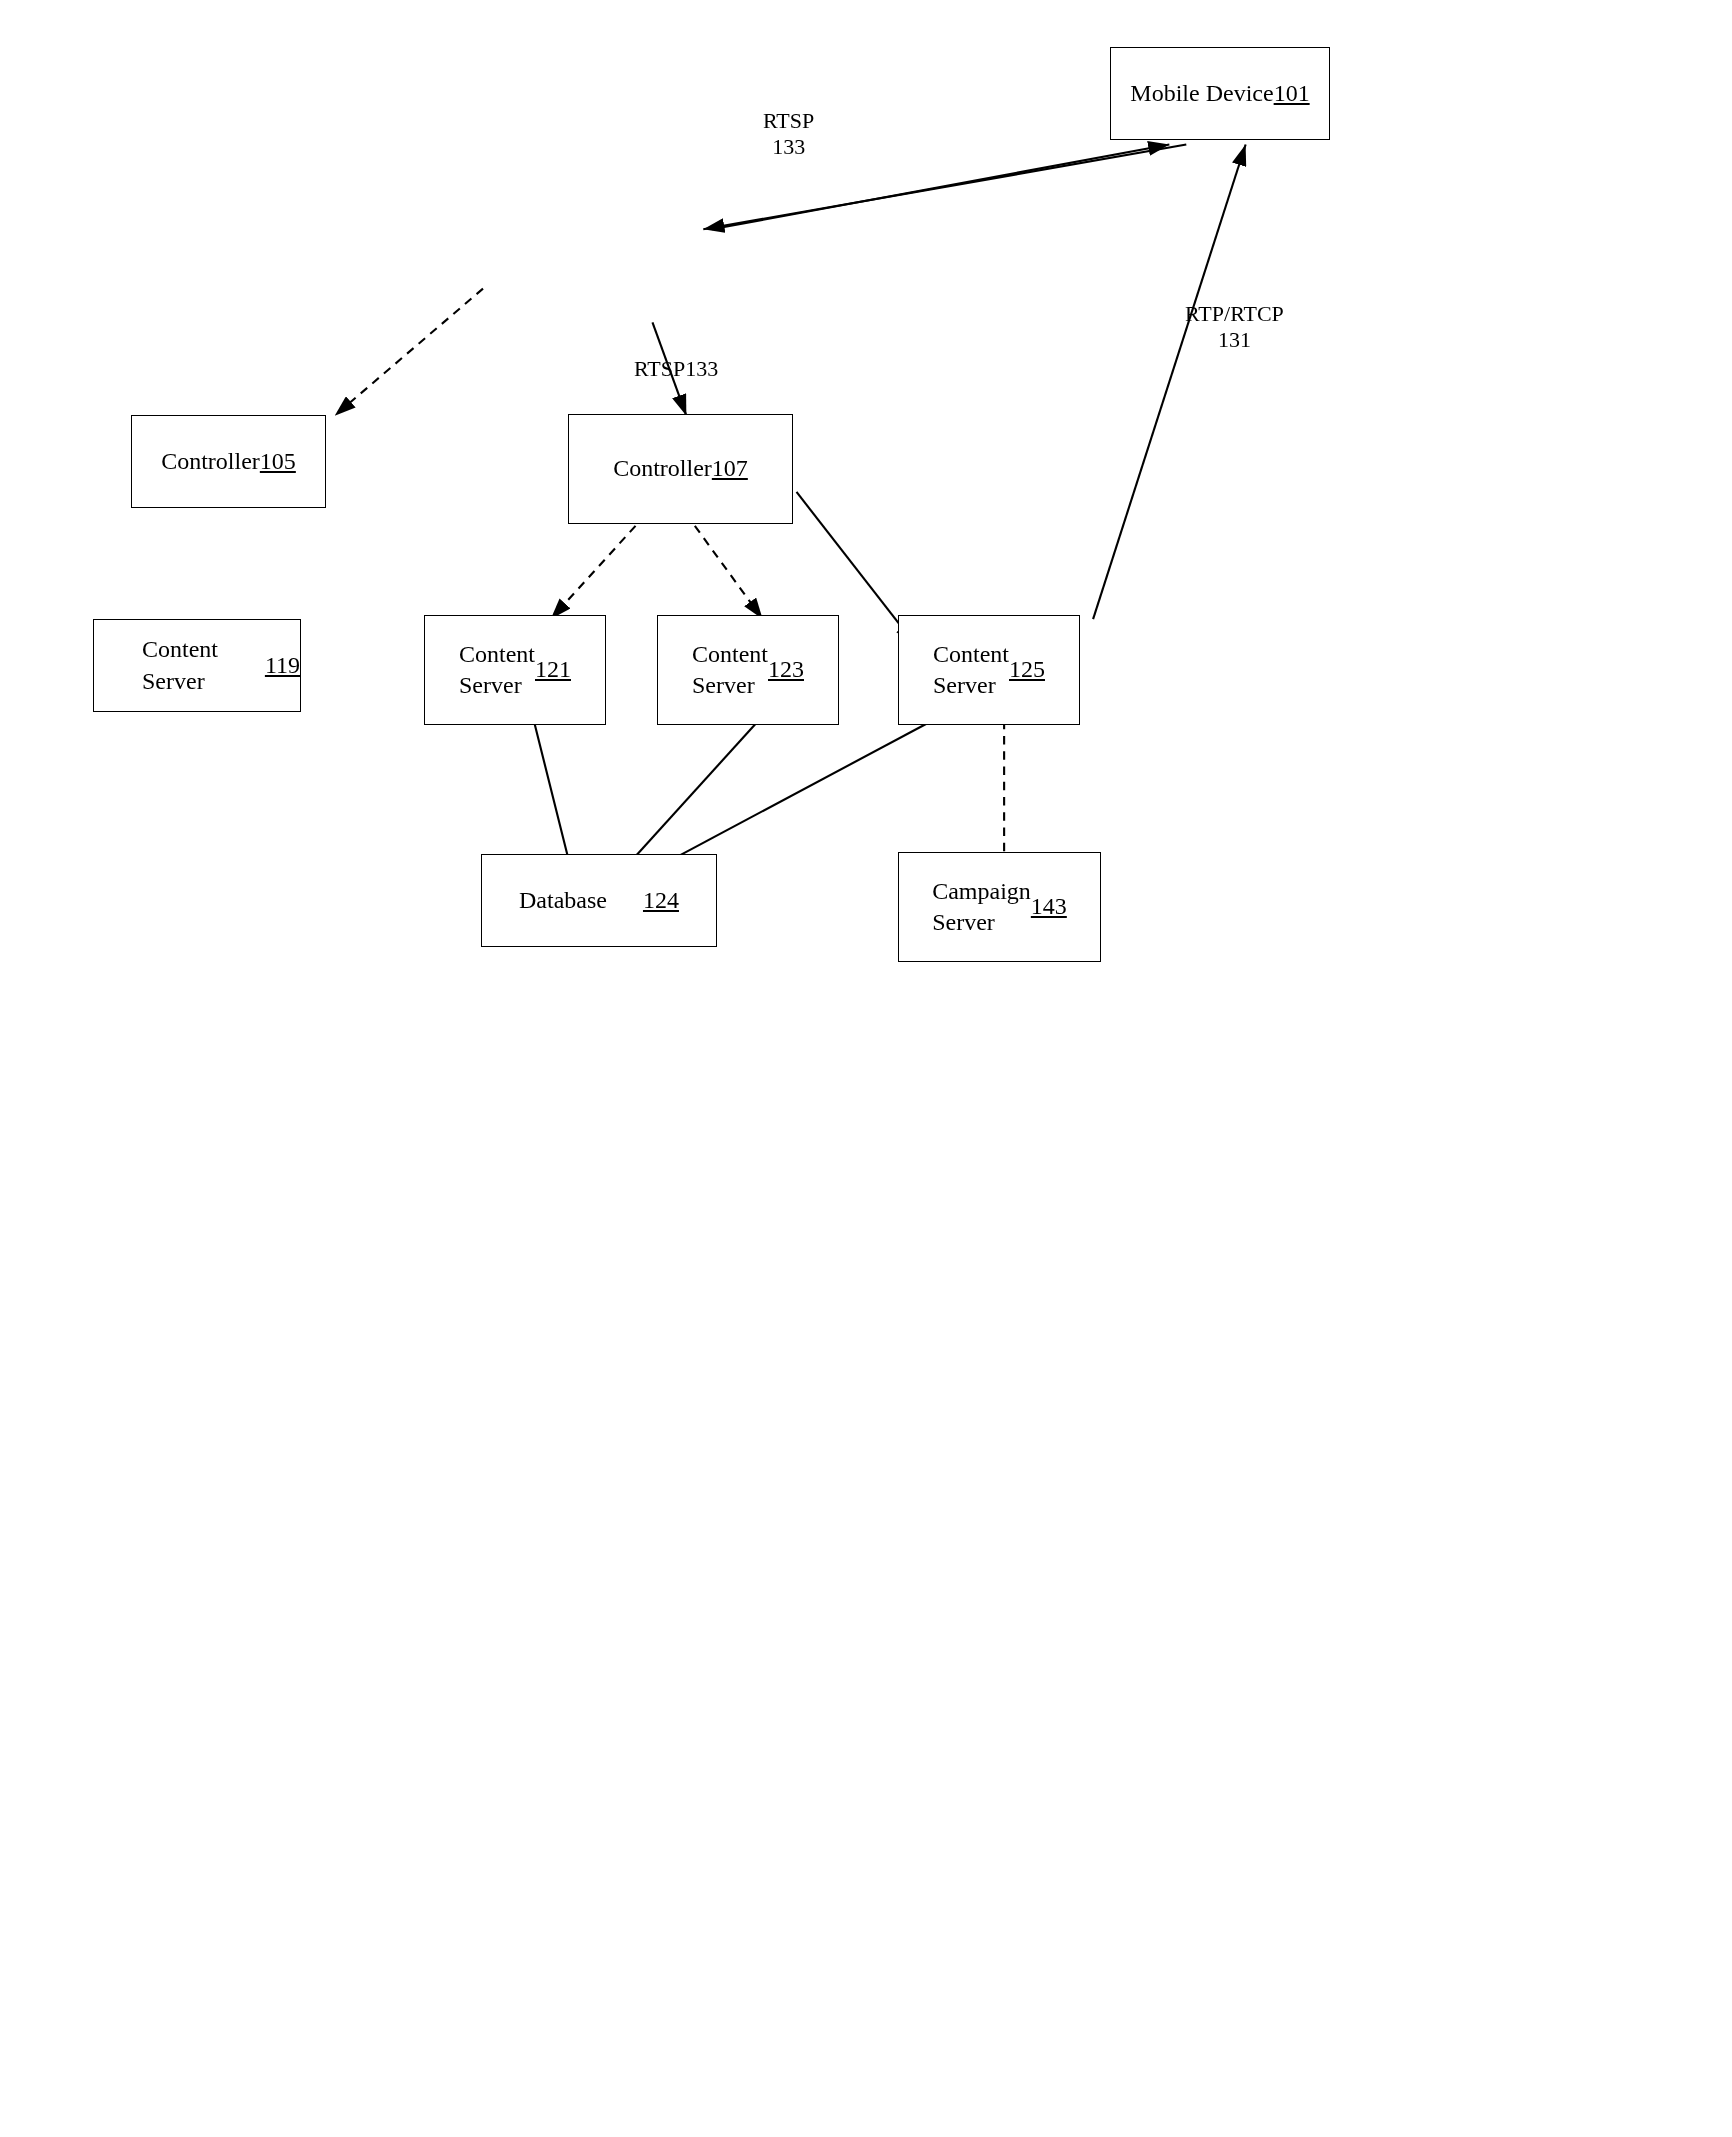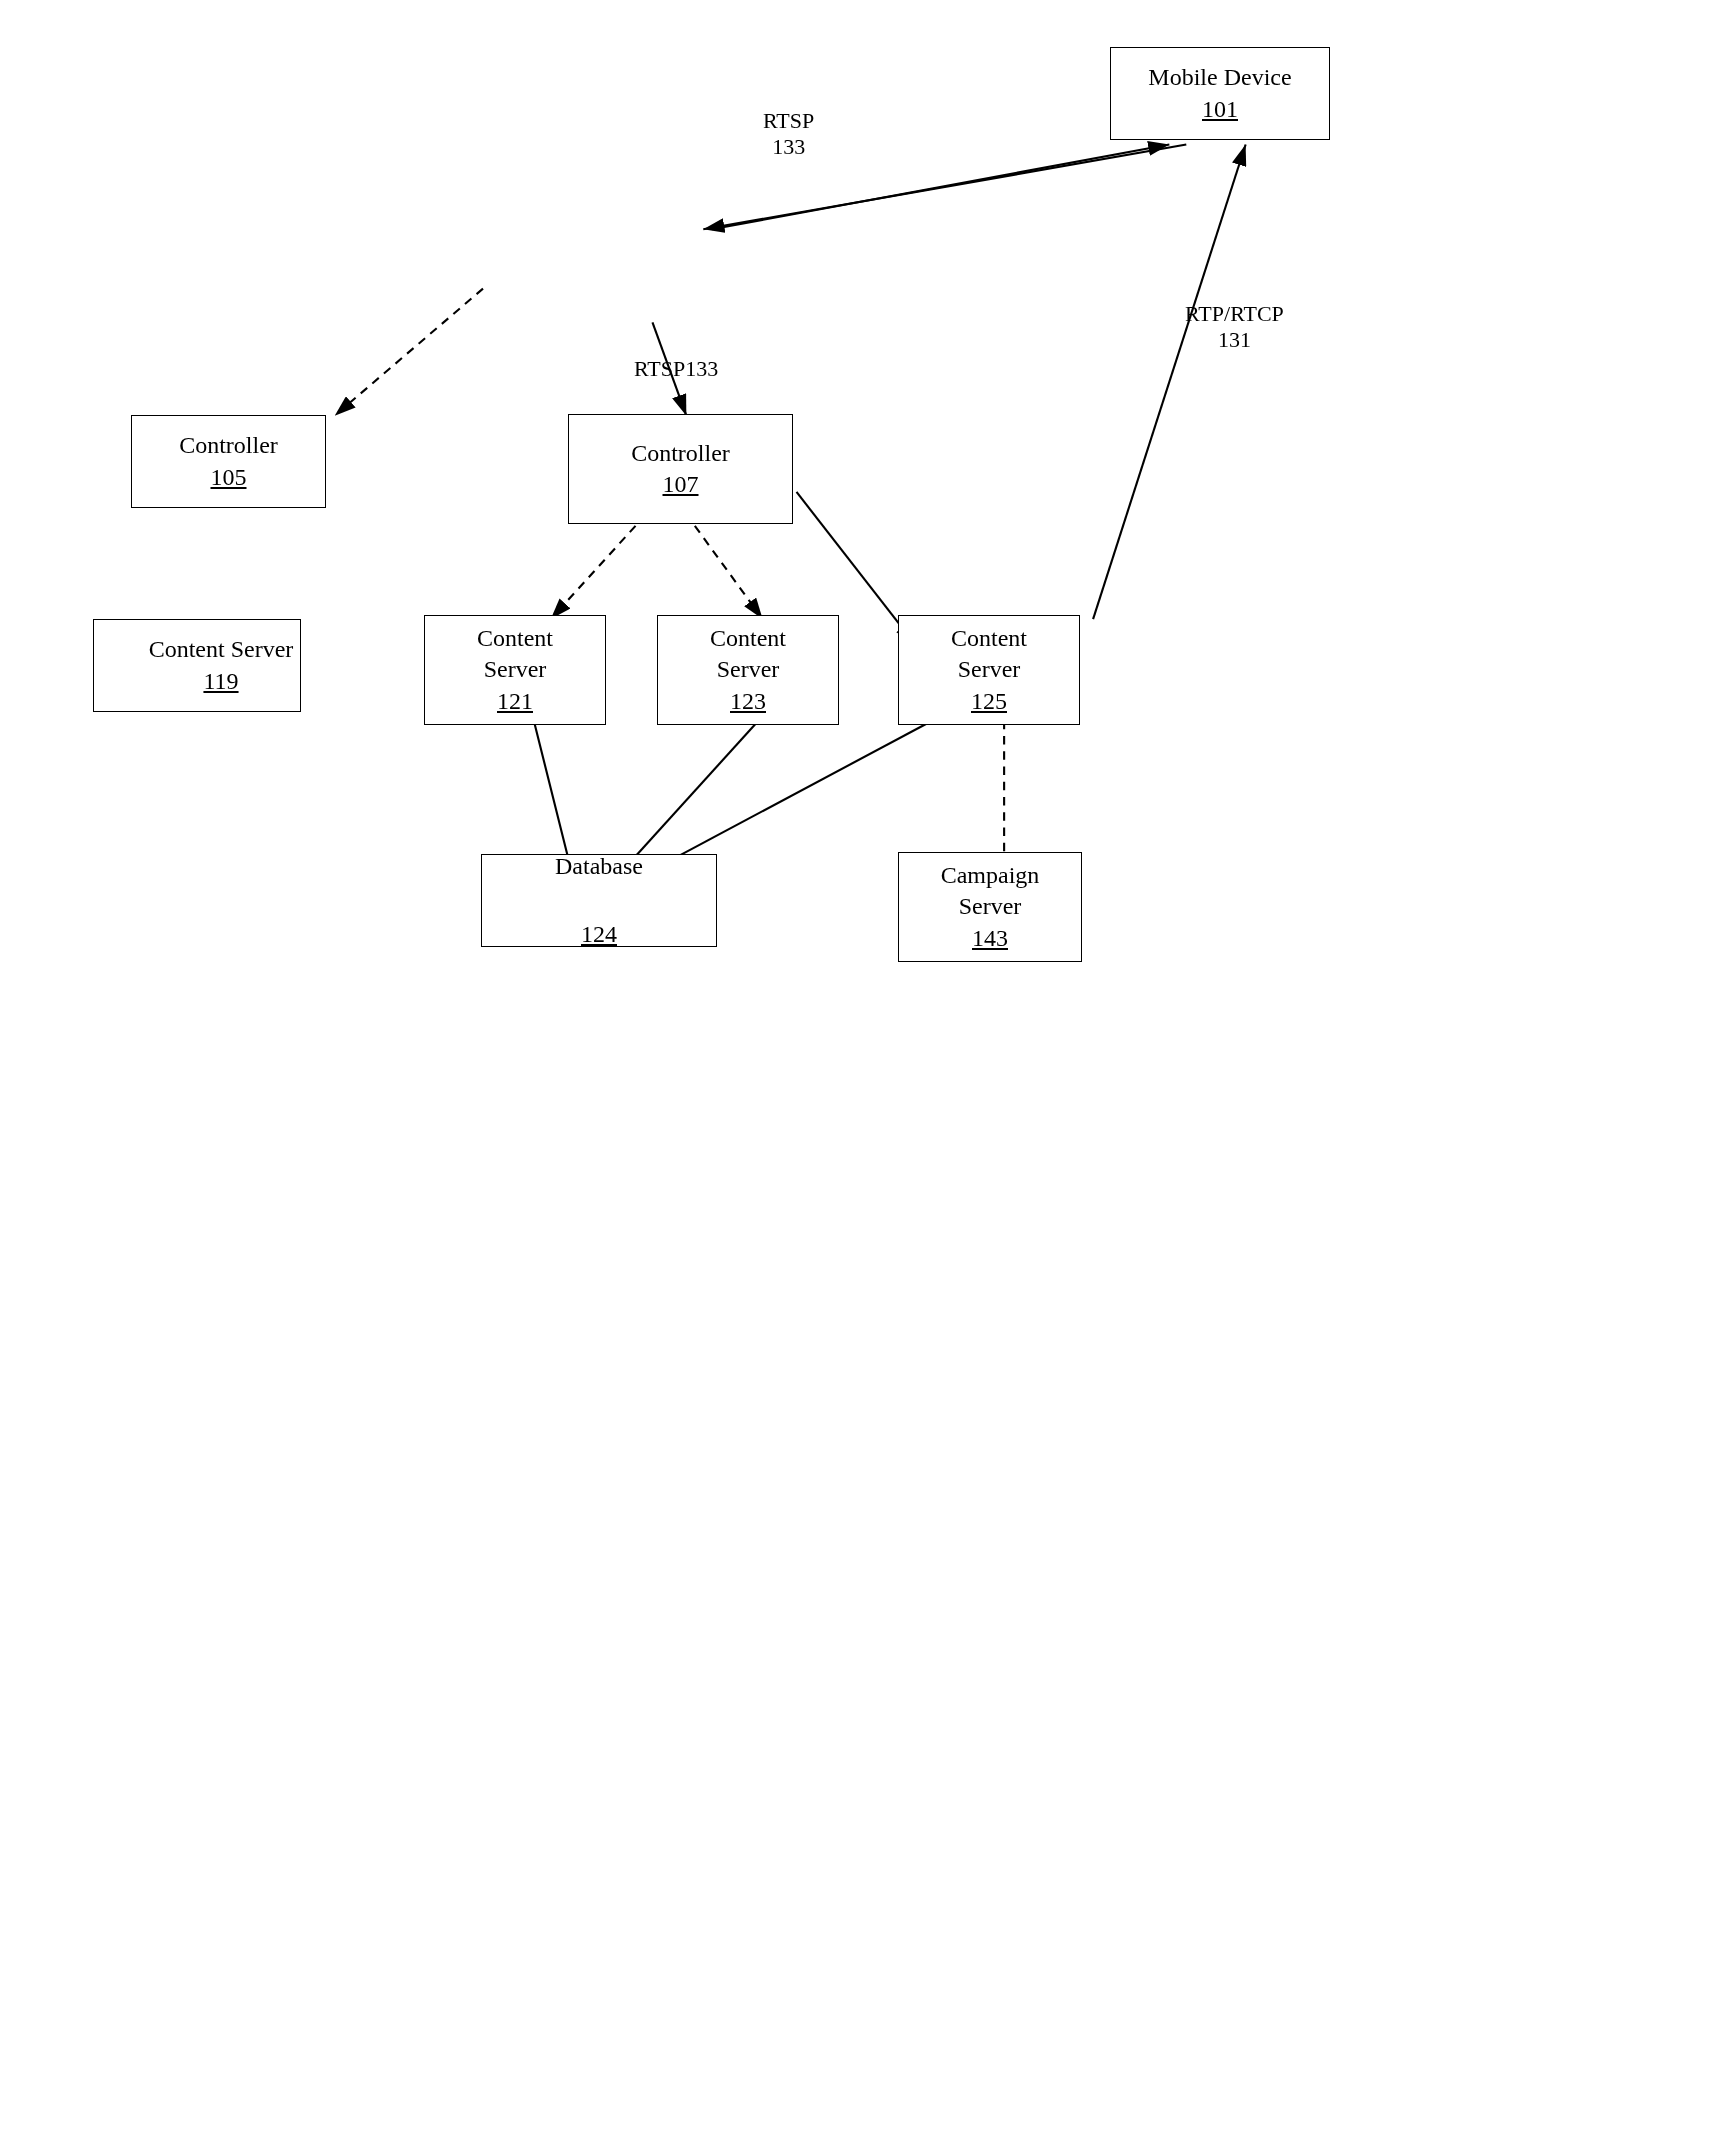--- a/index.html
+++ b/index.html
@@ -16,24 +16,24 @@
       top: 0;
       left: 0;
       width: 100%;
       height: 100%;
     }
     .node {
       position: absolute;
       border: 1.7px solid #000;
       background: #fff;
       display: flex;
-      flex-direction: column;
+      flex-direction: row;
       align-items: center;
       justify-content: center;
-      text-align: center;
+      text-align: left;
       font-size: 24px;
       line-height: 1.3;
     }
     .node .label {
       font-size: 24px;
     }
     .node .ref {
       text-decoration: underline;
       font-size: 24px;
     }
@@ -134,21 +134,21 @@
   <div class="node" style="left:898px; top:615px; width:182px; height:110px;">
     <span class="label">Content<br>Server</span>
     <span class="ref">125</span>
   </div>
 
   <div class="node" style="left:481px; top:854px; width:236px; height:93px;gap:36px;">
     <span class="label">Database</span>
     <span class="ref">124</span>
   </div>
 
-  <div class="node" style="left:898px; top:852px; width:184px; height:110px;">
+  <div class="node" style="left:898px; top:852px; width:203px; height:110px;">
     <span class="label">Campaign<br>Server</span>
     <span class="ref">143</span>
   </div>
 
   <div class="edge-label" style="left:763px; top:108px;">
     <div>RTSP</div>
     <div class="ref">133</div>
   </div>
 
   <div class="edge-label" style="left:634px; top:356px;">

